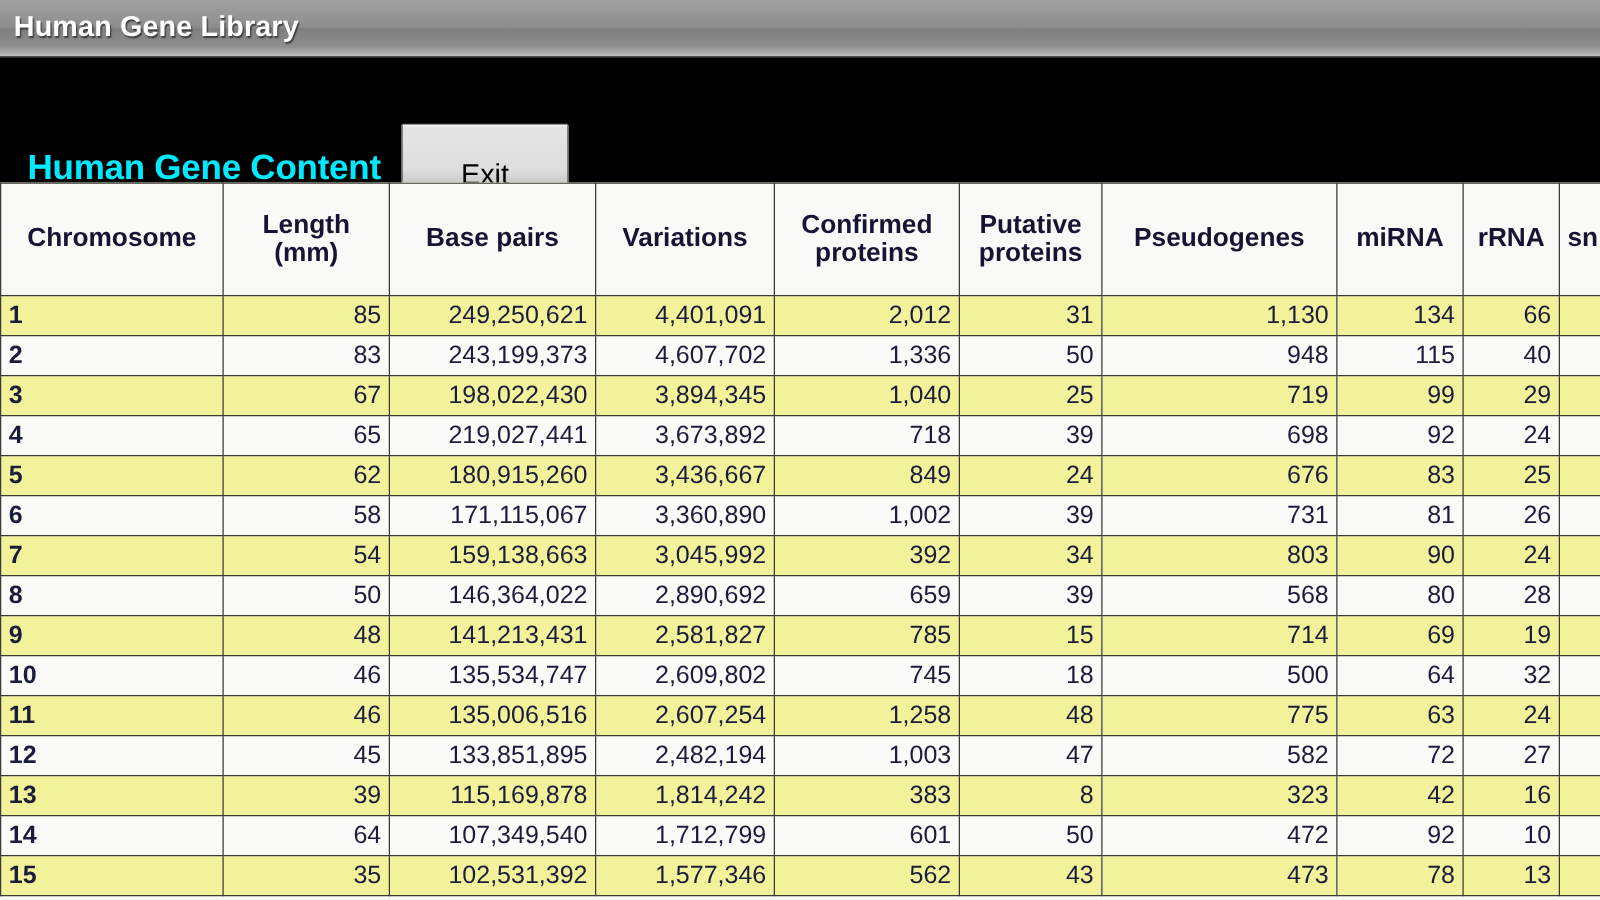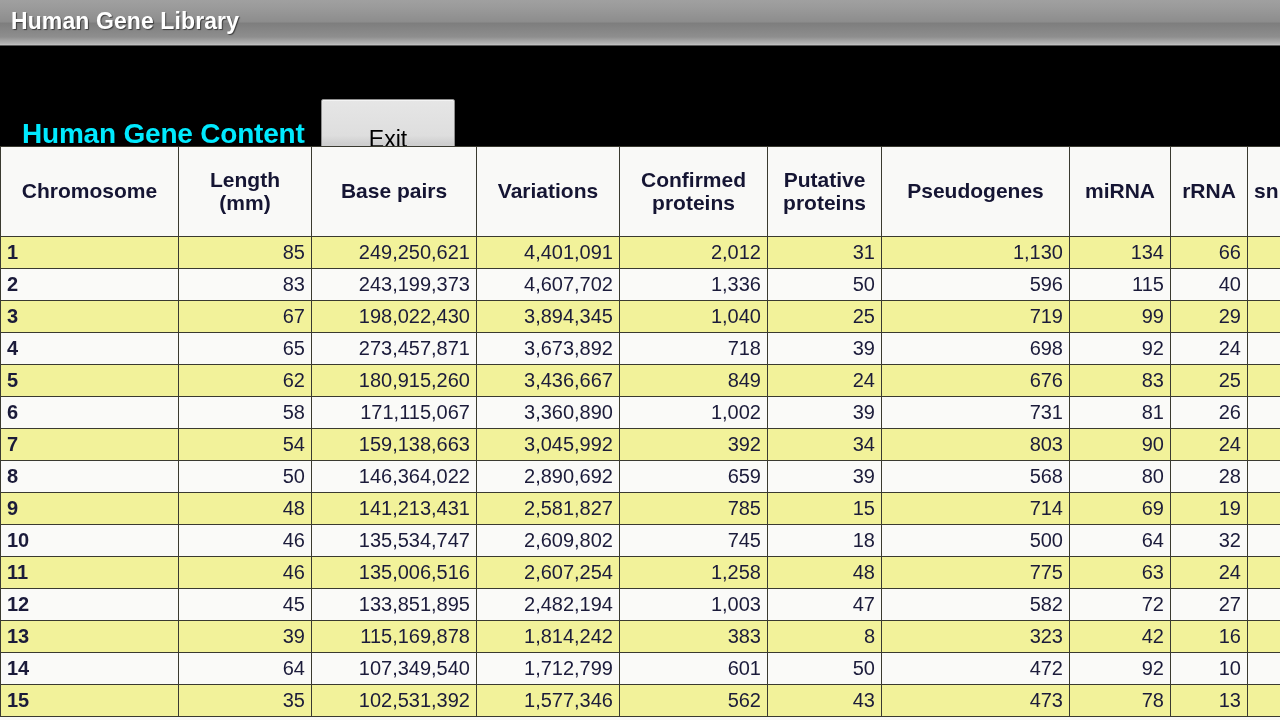--- a/index.html
+++ b/index.html
@@ -207,41 +207,41 @@
             <td>66</td>
             <td></td>
           </tr>
           <tr class="even">
             <td class="chrom">2</td>
             <td>83</td>
             <td>243,199,373</td>
             <td>4,607,702</td>
             <td>1,336</td>
             <td>50</td>
-            <td>596</td>
+            <td>948</td>
             <td>115</td>
             <td>40</td>
             <td></td>
           </tr>
           <tr class="odd">
             <td class="chrom">3</td>
             <td>67</td>
             <td>198,022,430</td>
             <td>3,894,345</td>
             <td>1,040</td>
             <td>25</td>
             <td>719</td>
             <td>99</td>
             <td>29</td>
             <td></td>
           </tr>
           <tr class="even">
             <td class="chrom">4</td>
             <td>65</td>
-            <td>273,457,871</td>
+            <td>219,027,441</td>
             <td>3,673,892</td>
             <td>718</td>
             <td>39</td>
             <td>698</td>
             <td>92</td>
             <td>24</td>
             <td></td>
           </tr>
           <tr class="odd">
             <td class="chrom">5</td>

